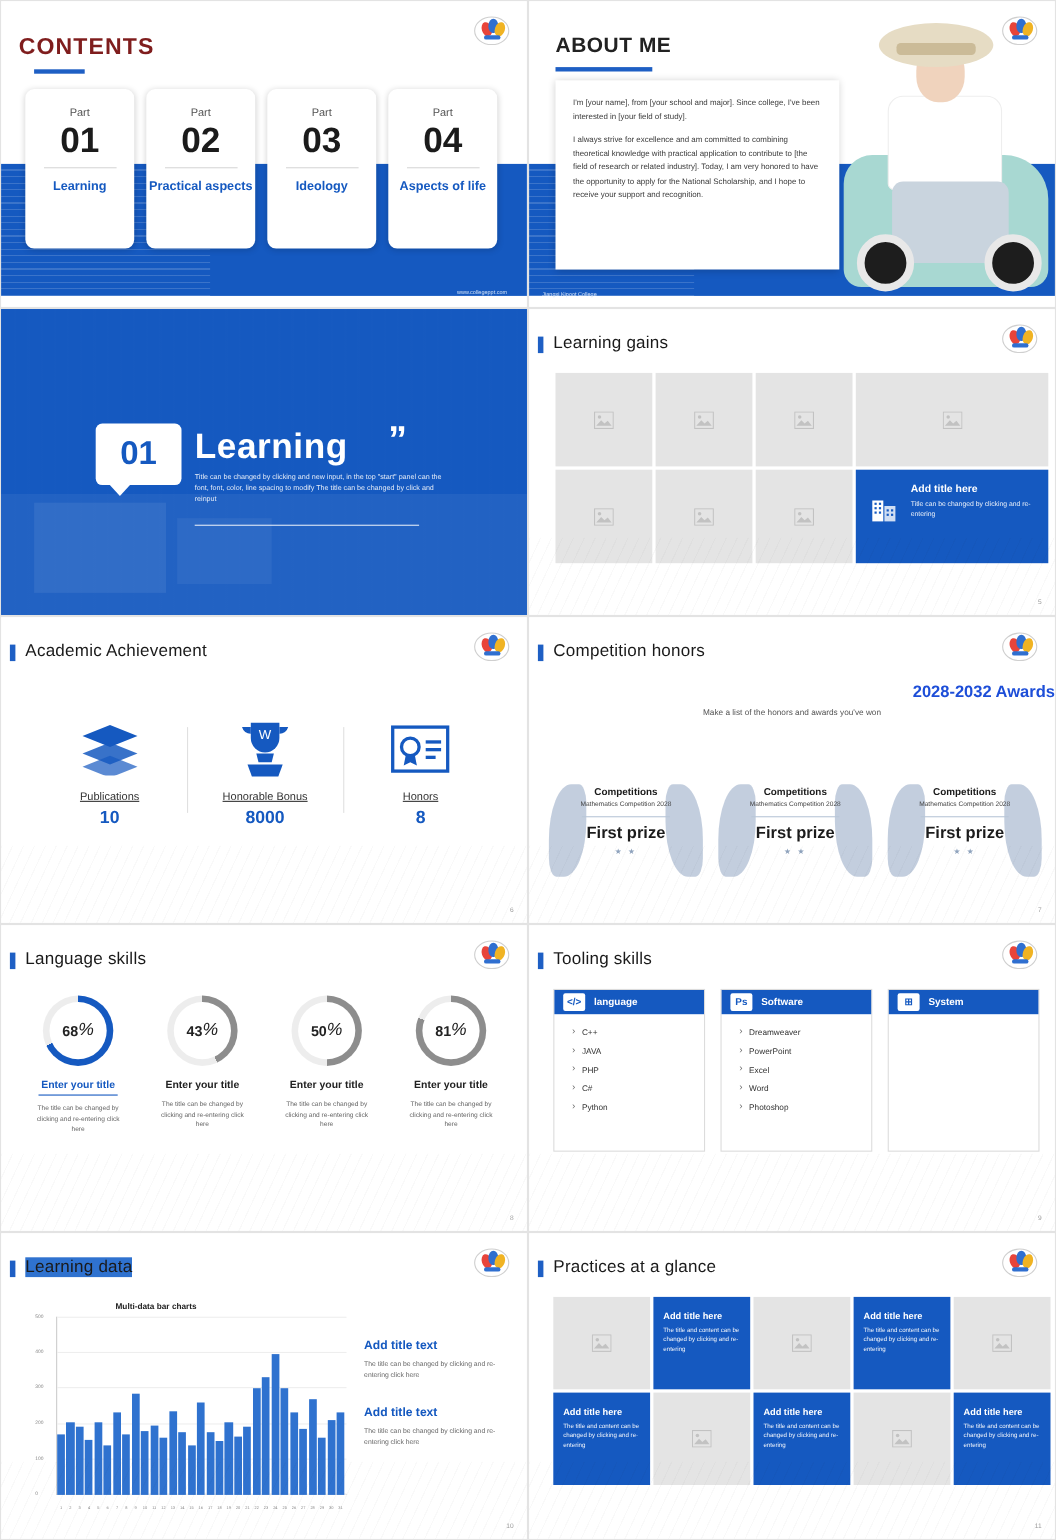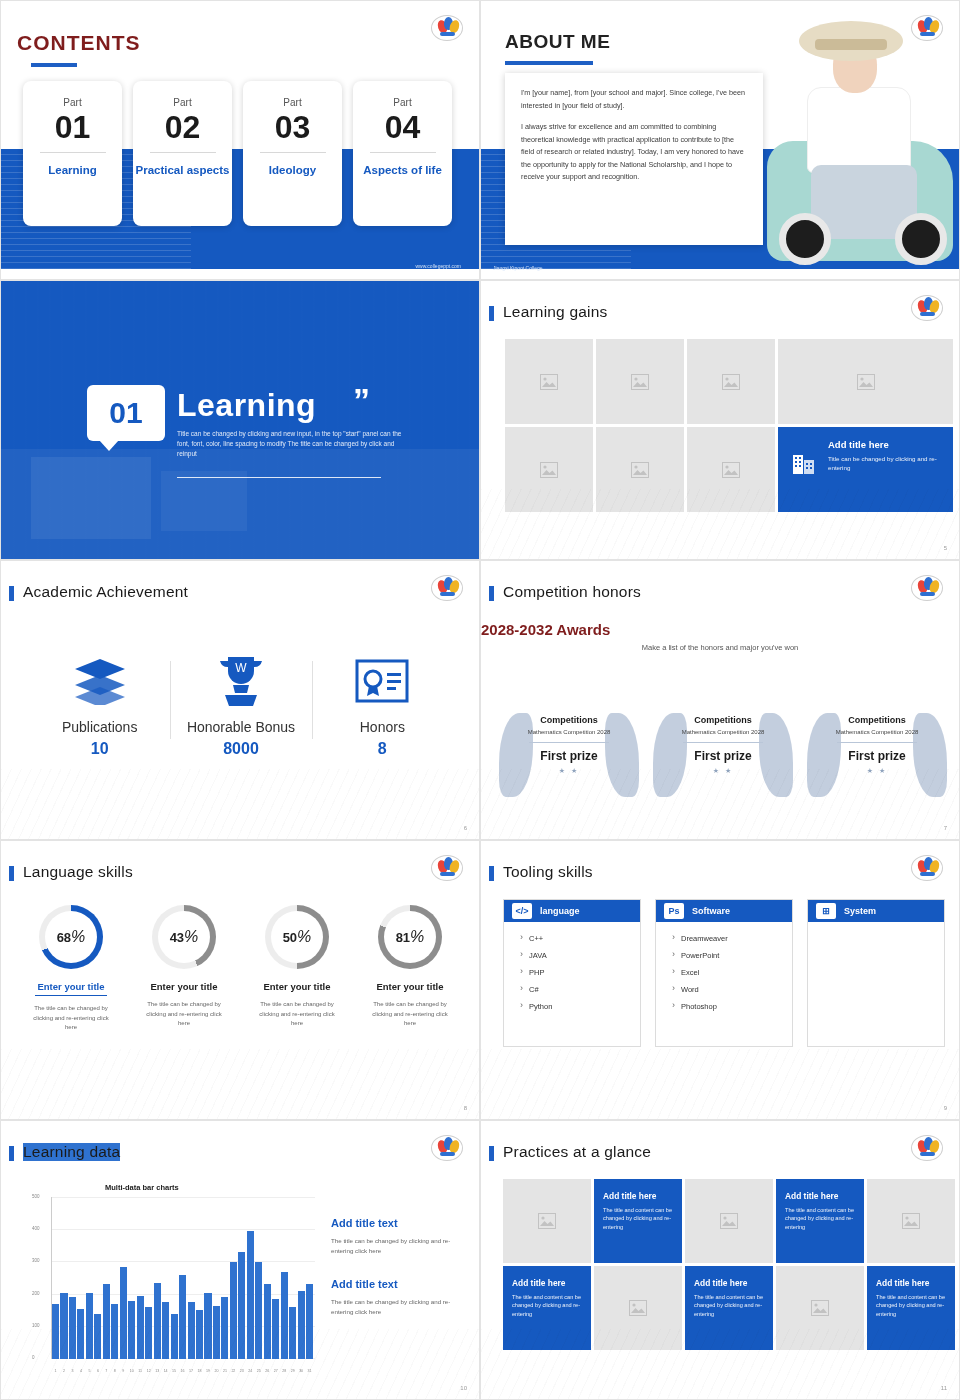--- a/index.html
+++ b/index.html
@@ -142,40 +142,40 @@
   }
   .s4 .blue .t { font-size:9.5px; font-weight:bold; margin-bottom:4px;}
   .s4 .blue .d { font-size:6.2px; line-height:9px; opacity:.92;}
   .s4 .blue .bi { position:absolute; left:14px; top:24px; }
 
   
   .s5 .stats { position:absolute; left:28px; top:92px; display:flex; width:424px; }
   .s5 .stat { flex:1; text-align:center; position:relative; }
   .s5 .stat + .stat:before { content:""; position:absolute; left:0; top:8px; width:1px; height:78px; background:#e0e0e0;}
   .s5 .stat .ico { height:56px; display:flex; align-items:center; justify-content:center;}
-  .s5 .stat .lbl { font-size:14px; color:#333; margin-top:10px;}
+  .s5 .stat .lbl { font-size:10px; color:#333; margin-top:10px;text-decoration:underline;}
   .s5 .stat .val { font-size:16px; font-weight:bold; color:#1559c0; margin-top:5px;}
 
   
-  .s6 .h1 { position:absolute; top:60px; width:100%; text-align:left; font-size:15px; font-weight:bold; color:#7f1d1d;}
+  .s6 .h1 { position:absolute; top:60px; width:100%; text-align:right; font-size:15px; font-weight:bold; color:#1d4ed8;}
   .s6 .h2 { position:absolute; top:82px; width:100%; text-align:center; font-size:7.5px; color:#555;}
   .s6 .medals { position:absolute; left:18px; top:108px; display:flex; gap:14px;margin-top:40px; }
   .s6 .medal { width:140px; height:92px; position:relative; }
   .s6 .medal .lw, .s6 .medal .rw {
     position:absolute; top:4px; width:34px; height:84px;
     background:#b9c6d8; border-radius:60% 20% 60% 20%;
     opacity:.85;
   }
   .s6 .medal .lw { left:0; }
   .s6 .medal .rw { right:0; transform:scaleX(-1); }
   .s6 .medal .inner { position:absolute; left:24px; top:6px; width:92px; text-align:center;}
   .s6 .medal .c1 { font-size:9px; font-weight:bold; color:#1b1b1b;}
   .s6 .medal .c2 { font-size:6px; color:#444; margin-top:3px; line-height:8px;}
   .s6 .medal .line { width:80px; height:1px; background:#b9c6d8; margin:6px auto;}
-  .s6 .medal .c3 { font-size:12px; font-weight:bold; color:#1b1b1b;}
+  .s6 .medal .c3 { font-size:15px; font-weight:bold; color:#1b1b1b;}
   .s6 .medal .stars { margin-top:4px; font-size:7px; color:#8fa3bd; letter-spacing:2px;}
 
   
   .s7 .rings { position:absolute; left:22px; top:64px; display:flex; gap:17px;}
   .s7 .col { width:96px; text-align:center;}
   .s7 .donut { width:64px; height:64px; border-radius:50%; margin:0 auto; display:flex; align-items:center; justify-content:center; position:relative;}
   .s7 .donut .hole { width:52px;height:52px;border-radius:50%;background:#fff; display:flex; align-items:center; justify-content:center;}
   .s7 .donut .pct { font-size:13px; font-weight:bold; color:#222;}
   .s7 .ttl { font-size:9.5px; font-weight:bold; margin-top:12px;}
   .s7 .ttl.blue { color:#1559c0; }
@@ -450,21 +450,21 @@
   <div class="slide s6">
     <div class="sl-title bar">Competition honors</div>
     <div class="logo">
       <div class="ring"></div>
         <div class="d1"></div>
         <div class="d2"></div>
         <div class="d3"></div>
         <div class="base"></div>
     </div>
     <div class="h1">2028-2032 Awards</div>
-    <div class="h2">Make a list of the honors and major you've won</div>
+    <div class="h2">Make a list of the honors and awards you've won</div>
     <div class="medals">
       <div class="medal">
         <div class="lw"></div>
           <div class="rw"></div>
         <div class="inner">
           <div class="c1">Competitions</div>
           <div class="c2">Mathematics Competition 2028</div>
           <div class="line"></div>
           <div class="c3">First prize</div>
           <div class="stars">★ ★</div>

